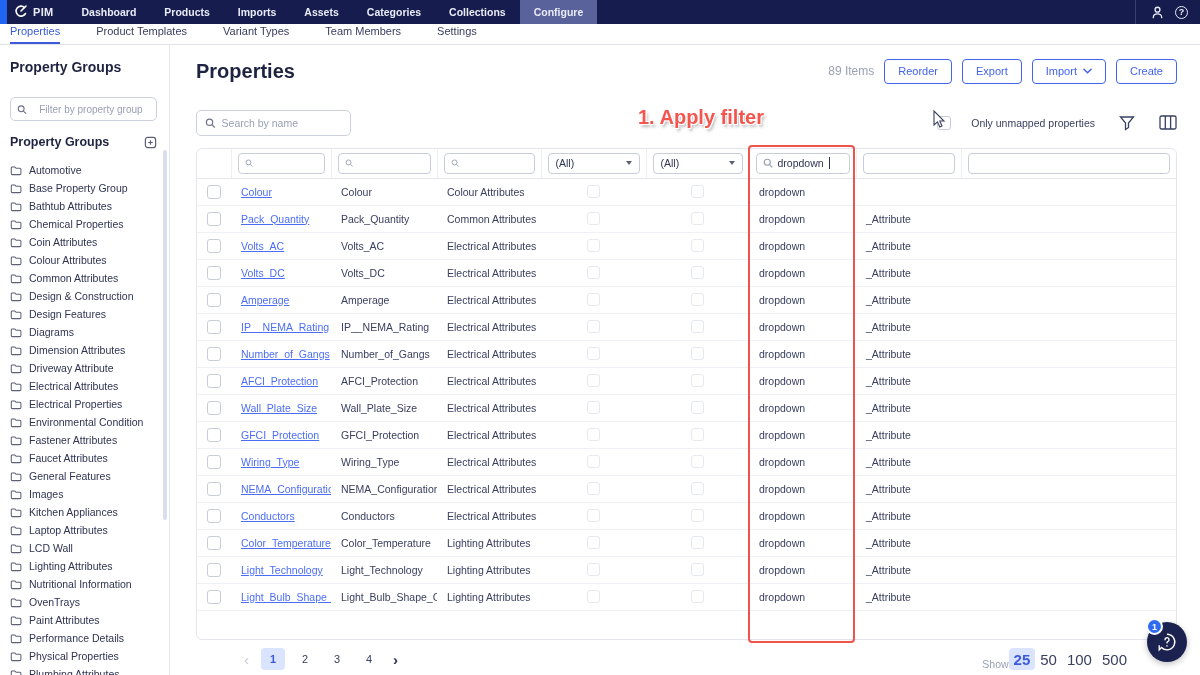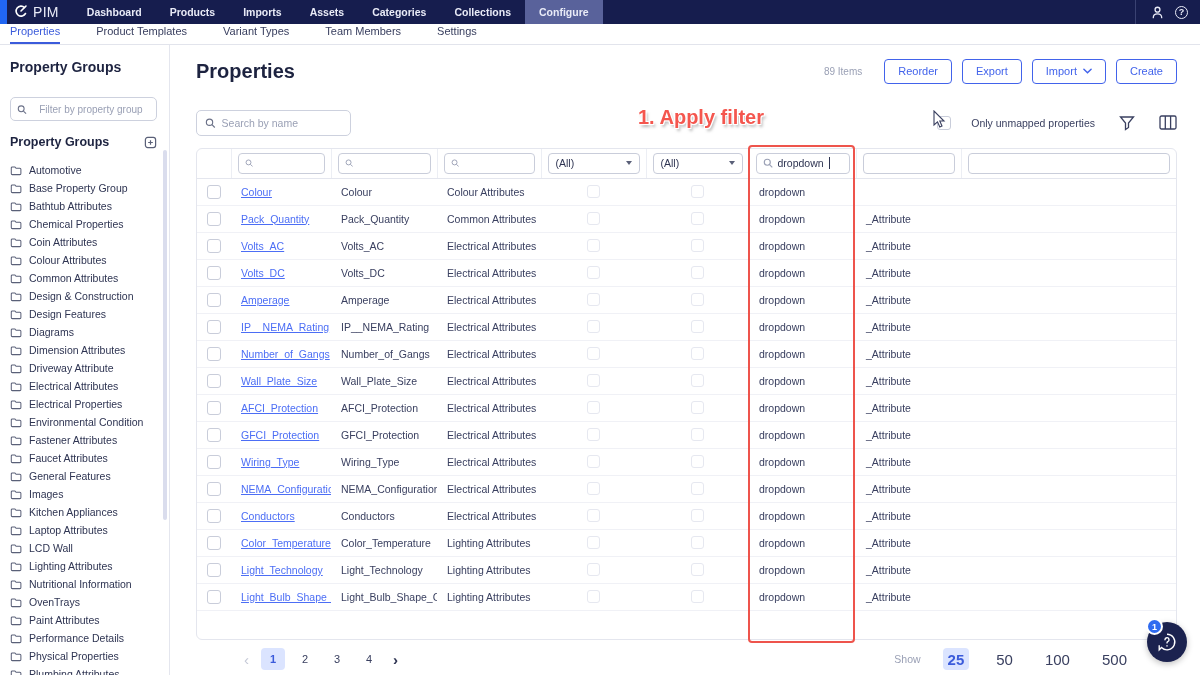--- a/index.html
+++ b/index.html
@@ -3,21 +3,21 @@
 <meta charset="utf-8">
 <style>
   * { margin:0; padding:0; box-sizing:border-box; }
   html,body { width:1200px; height:675px; overflow:hidden; background:#fff;
     font-family:"Liberation Sans", sans-serif; color:#3a4060; position:relative; }
 
   
   .topnav { height:24px; background:#161d4e; display:flex; align-items:stretch; color:#e9ebf7; position:relative; }
   .logo-strip { width:7px; background:#2166f3; }
   .logo-glyph { width:26px; display:flex; align-items:center; justify-content:center; }
-  .brand { display:flex; align-items:center; font-size:14px; font-weight:normal; letter-spacing:.3px; padding-right:14px; }
+  .brand { display:flex; align-items:center; font-size:11px; font-weight:bold; letter-spacing:.3px; padding-right:14px; }
   .nav-items { display:flex; align-items:stretch; }
   .nav-item { display:flex; align-items:center; padding:0 14px; font-size:10.5px; font-weight:bold; cursor:pointer; }
   .nav-item.active { background:#59629b; }
   .topnav-right { margin-left:auto; display:flex; align-items:center; gap:10px; padding-right:12px; border-left:1px solid #3a4272; padding-left:14px; }
   .icon-btn { display:flex; align-items:center; justify-content:center; cursor:pointer; }
   .help-circle { width:13px; height:13px; border:1.3px solid #e9ebf7; border-radius:50%;
     font-size:9px; font-weight:bold; display:flex; align-items:center; justify-content:center; }
 
   
   .tabbar { height:21px; display:flex; align-items:flex-end; gap:36px; padding-left:10px;
@@ -37,21 +37,21 @@
   .sb-section-title { font-size:12.5px; font-weight:bold; color:#1d2340; }
   .sb-list { margin-top:12px; list-style:none; }
   .sb-item { display:flex; align-items:center; gap:7px; height:18px; font-size:10.5px; color:#2e3452; cursor:pointer; white-space:nowrap; }
   .sb-scroll { position:absolute; right:2px; top:105px; width:4px; height:370px; background:#dadded; border-radius:2px; }
 
   
   .main { flex:1; padding:0 25px 0 26px; position:relative; }
   .header-row { margin-top:12px; height:28px; display:flex; align-items:center; }
   .page-title { font-size:20px; font-weight:bold; color:#1d2340; }
   .header-right { margin-left:auto; display:flex; align-items:center; gap:10px; }
-  .items-count { font-size:10px; color:#9aa0b5; margin-right:12px; }
+  .items-count { font-size:12px; color:#9aa0b5; margin-right:0; }
   .btn { height:25px; padding:0 13px; border:1px solid #4263eb; border-radius:4px; background:#fff;
     color:#4263eb; font-size:11px; font-family:inherit; display:flex; align-items:center; gap:6px; cursor:pointer; }
 
   .toolbar { margin-top:24px; height:27px; display:flex; align-items:center; position:relative; }
   .search-box { width:155px; height:26px; border:1px solid #cdd1de; border-radius:5px;
     display:flex; align-items:center; gap:6px; padding:0 8px; background:#fff; }
   .search-box input { border:none; outline:none; width:100%; font-size:10.5px; font-family:inherit; }
   .search-box input::placeholder { color:#9aa0b5; }
   .toolbar-right { margin-left:auto; display:flex; align-items:center; gap:24px; }
   .cb { display:inline-block; width:14px; height:14px; border:1px solid #c9cdda; border-radius:3px; background:#fff; flex:none; }
@@ -80,21 +80,21 @@
   .name-link { color:#4c6ef5; text-decoration:underline; cursor:pointer; }
 
   
   .pag-row { margin-top:6px; display:flex; align-items:center; padding:0 45px 0 44px; height:26px; }
   .pager { display:flex; align-items:center; gap:8px; }
   .pg-chevron { font-size:15px; color:#c4c8d6; cursor:pointer; padding:0 4px; line-height:1; }
   .pg-chevron.on { color:#2e3452; font-weight:bold; }
   .pg-num { min-width:24px; height:22px; border-radius:4px; display:flex; align-items:center; justify-content:center;
     font-size:11px; color:#3a4060; cursor:pointer; padding:0 4px; }
   .pg-num.active { background:#dbe4ff; color:#3b5bdb; font-weight:bold; }
-  .show-block { margin-left:auto; display:flex; align-items:center; gap:22px; }
+  .show-block { margin-left:auto; display:flex; align-items:flex-end; gap:0; }
   .show-label { font-size:10.5px; color:#9aa0b5; }
   .size-opt { min-width:24px; height:22px; border-radius:4px; display:flex; align-items:center; justify-content:center;
     font-size:15px; color:#3a4060; cursor:pointer; padding:0 5px; }
   .size-opt.active { background:#dbe4ff; color:#3b5bdb; font-weight:bold; }
 
   
   .annotation { position:absolute; left:638px; top:106px; font-size:20px; font-weight:bold; color:#f4564e;
     text-shadow:-1px -1px 0 #fff, 1px -1px 0 #fff, -1px 1px 0 #fff, 1px 1px 0 #fff, 2px 3px 3px rgba(120,120,120,.55); }
   .red-box { position:absolute; left:748px; top:145px; width:107px; height:498px;
     border:2.5px solid #ee544c; border-radius:4px; pointer-events:none; }
@@ -537,33 +537,33 @@
               <td>Number_of_Gangs</td>
               <td>Electrical Attributes</td>
               <td class="c-check"><span class="cb light"></span></td>
               <td class="c-check"><span class="cb light"></span></td>
               <td>dropdown</td>
               <td>_Attribute</td>
               <td></td>
             </tr>
             <tr>
               <td class="c-check"><span class="cb"></span></td>
+              <td><a class="name-link">AFCI_Protection</a></td>
+              <td>AFCI_Protection</td>
+              <td>Electrical Attributes</td>
+              <td class="c-check"><span class="cb light"></span></td>
+              <td class="c-check"><span class="cb light"></span></td>
+              <td>dropdown</td>
+              <td>_Attribute</td>
+              <td></td>
+            </tr>
+            <tr>
+              <td class="c-check"><span class="cb"></span></td>
               <td><a class="name-link">Wall_Plate_Size</a></td>
               <td>Wall_Plate_Size</td>
-              <td>Electrical Attributes</td>
-              <td class="c-check"><span class="cb light"></span></td>
-              <td class="c-check"><span class="cb light"></span></td>
-              <td>dropdown</td>
-              <td>_Attribute</td>
-              <td></td>
-            </tr>
-            <tr>
-              <td class="c-check"><span class="cb"></span></td>
-              <td><a class="name-link">AFCI_Protection</a></td>
-              <td>AFCI_Protection</td>
               <td>Electrical Attributes</td>
               <td class="c-check"><span class="cb light"></span></td>
               <td class="c-check"><span class="cb light"></span></td>
               <td>dropdown</td>
               <td>_Attribute</td>
               <td></td>
             </tr>
             <tr>
               <td class="c-check"><span class="cb"></span></td>
               <td><a class="name-link">GFCI_Protection</a></td>

